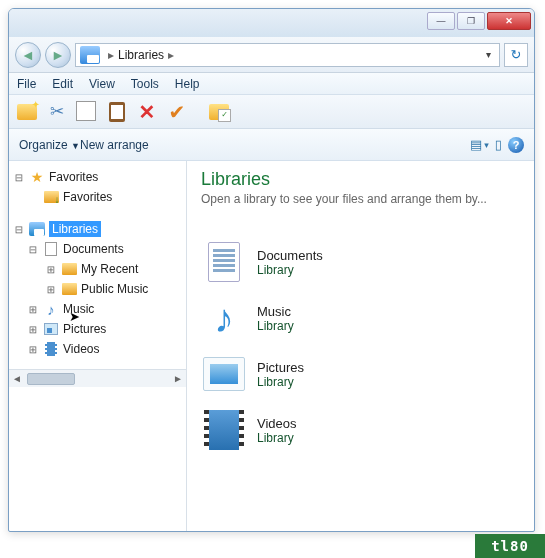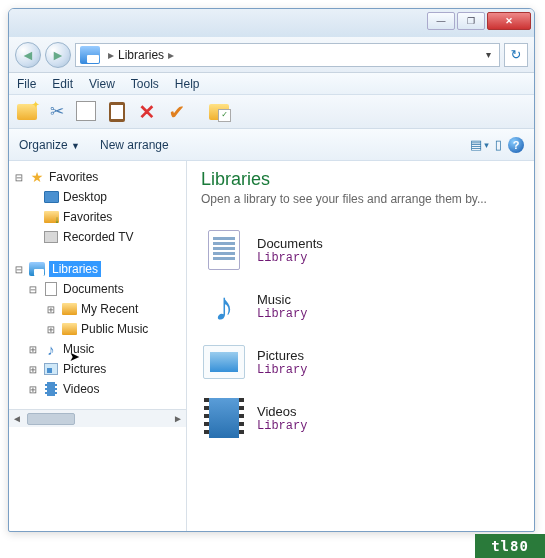--- a/index.html
+++ b/index.html
@@ -24,21 +24,21 @@
 .ico-folder-new::after{content:'✦';position:absolute;right:-3px;top:-5px;color:#f7d040;font-size:10px;}
 .ico-cut{color:#4a80b8;font-size:17px;}
 .ico-copy{width:18px;height:18px;border:1px solid #999;background:#fff;position:relative;}
 .ico-copy::after{content:'';position:absolute;left:-3px;top:-3px;width:18px;height:18px;border:1px solid #999;background:#fff;}
 .ico-paste{width:16px;height:20px;background:#8b5a2b;border-radius:2px;position:relative;}
 .ico-paste::after{content:'';position:absolute;left:2px;top:3px;width:12px;height:14px;background:#fff;}
 .ico-del{color:#d33;font-size:20px;font-weight:bold;}
 .ico-check{color:#e08020;font-size:20px;}
 .ico-props{width:20px;height:16px;background:linear-gradient(#ffe285,#f0b030);border-radius:2px;position:relative;}
 .ico-props::after{content:'✓';position:absolute;right:-2px;bottom:-2px;width:11px;height:11px;background:#fff;border:1px solid #aaa;font-size:8px;color:#383;text-align:center;line-height:10px;}
-.cmdbar { height: 32px; background: linear-gradient(#f7fbfe,#e8f0f8); border-bottom: 1px solid #d4e0ec; display: flex; align-items: center; padding: 0 10px; gap: 20px; color: #1a3a5a; }
+.cmdbar { height: 32px; background: linear-gradient(#f7fbfe,#e8f0f8); border-bottom: 1px solid #d4e0ec; display: flex; align-items: center; padding: 0 10px; color: #1a3a5a; }
 .cmdbar-right { margin-left: auto; display: flex; gap: 6px; align-items: center; }
 .viewbtn { display:flex;align-items:center;gap:2px;color:#37a;font-size:13px; }
 .help {width:16px;height:16px;border-radius:50%;background:radial-gradient(circle at 35% 30%,#8cf,#15a);color:#fff;display:flex;align-items:center;justify-content:center;font-size:11px;font-weight:bold;}
 .content { flex: 1; display: flex; overflow: hidden; }
 .sidebar { width: 178px; border-right: 1px solid #d8e0e8; overflow: auto; padding: 4px 0; position: relative; }
 .tree-group { padding: 2px 0 10px 0; }
 .tree-row { display: flex; align-items: center; height: 20px; padding-left: 4px; white-space: nowrap; color: #222; }
 .exp { width: 12px; text-align: center; color: #666; font-size: 10px; }
 .exp.none { visibility: hidden; }
 .ticon { width: 18px; height: 16px; margin: 0 3px; display: flex; align-items: center; justify-content: center; }
@@ -54,33 +54,33 @@
 .fold-s{width:15px;height:12px;background:linear-gradient(#ffe090,#e8a020);border-radius:1px;}
 .note{color:#48c;font-size:15px;}
 .pic-s{width:14px;height:12px;background:#cfe8f8;border:1px solid #8ac;position:relative;}
 .pic-s::after{content:'';position:absolute;left:2px;bottom:1px;width:5px;height:5px;background:#4a90d0;}
 .vid-s{width:12px;height:14px;background:#4a90d0;border-left:2px dotted #fff;border-right:2px dotted #fff;}
 .cursor{position:absolute;left:60px;top:92px;font-size:13px;color:#000;pointer-events:none;}
 .indent1{padding-left:18px;}
 .indent2{padding-left:36px;}
 .main { flex: 1; padding: 8px 14px; overflow: auto; }
 .main h1 { color: #1a7a3a; font-size: 18px; font-weight: normal; margin-bottom: 2px; }
-.subtitle { color: #666; font-size: 12px; margin-bottom: 16px; }
+.subtitle { color: #666; font-size: 12px; margin-bottom: 28px; }
 .lib-item { display: flex; align-items: center; gap: 10px; padding: 6px 0; }
 .lib-bigicon { width: 46px; height: 44px; display: flex; align-items: center; justify-content: center; position: relative; }
 .doc-b{width:32px;height:40px;background:#fff;border:1px solid #aac;border-radius:2px;position:relative;}
 .doc-b::before{content:'';position:absolute;left:4px;top:6px;width:22px;height:3px;background:#8ac;box-shadow:0 5px 0 #8ac,0 10px 0 #8ac,0 15px 0 #8ac,0 20px 0 #8ac;}
 .mus-b{color:#3690d8;font-size:40px;}
 .pic-b{width:42px;height:34px;background:#f8fbfd;border:1px solid #b8d0e0;border-radius:2px;display:flex;align-items:center;justify-content:center;}
 .pic-b::after{content:'';width:28px;height:20px;background:linear-gradient(#9ce,#3690d8);}
 .vid-b{width:30px;height:40px;background:linear-gradient(#5a9dd8,#2870b0);position:relative;}
 .vid-b::before{content:'';position:absolute;left:-5px;top:0;width:5px;height:100%;background:repeating-linear-gradient(#333 0 4px,#fff 4px 8px);}
 .vid-b::after{content:'';position:absolute;right:-5px;top:0;width:5px;height:100%;background:repeating-linear-gradient(#333 0 4px,#fff 4px 8px);}
 .lib-text .name { color: #222; font-size: 13px; }
-.lib-text .type { color: #701a75; font-size: 12px; font-family: Liberation Mono, monospace; }
+.lib-text .type { color: #14532d; font-size: 12px; }
 .hscroll{height:18px;border-top:1px solid #d8e0e8;background:#f0f4f8;display:flex;align-items:center;}
 .hscroll .arrow{width:16px;text-align:center;color:#666;font-size:10px;}
 .hscroll .thumb{width:48px;height:12px;background:#c4d0dc;border:1px solid #a8b8c8;border-radius:2px;margin-left:2px;}
 .statusbar { height: 46px; background: linear-gradient(#f4f8fc,#e8f0f8); border-top: 1px solid #d4e0ec; display: flex; align-items: center; padding: 0 10px; gap: 12px; }
 .stat-icon{width:40px;height:34px;background:linear-gradient(#9cf,#28c);border-radius:3px;position:relative;}
 .stat-icon::after{content:'';position:absolute;right:2px;bottom:1px;width:26px;height:16px;background:#fff;border-radius:2px;}
 .watermark{position:absolute;right:0;bottom:0;width:70px;height:24px;background:#2a7a3a;color:#fff;font-family:monospace;font-weight:bold;font-size:14px;display:flex;align-items:center;justify-content:center;letter-spacing:1px;}
 </style>
 </head>
 <body>
@@ -146,37 +146,23 @@
     <div class="sidebar">
       <div class="tree-group">
         <div class="tree-row">
           <span class="exp">⊟</span>
           <span class="ticon star">★</span>
           <span>Favorites</span>
         </div>
         <div class="tree-row indent1">
             <span class="exp none">·</span>
             <span class="ticon">
-              <span class="mon"></span>
-            </span>
-            <span>Desktop</span>
-          </div>
-        <div class="tree-row indent1">
-            <span class="exp none">·</span>
-            <span class="ticon">
               <span class="fold-dl"></span>
             </span>
             <span>Favorites</span>
-          </div>
-        <div class="tree-row indent1">
-            <span class="exp none">·</span>
-            <span class="ticon">
-              <span class="tv"></span>
-            </span>
-            <span>Recorded TV</span>
           </div>
       </div>
       <div class="tree-group" style="position:relative;">
         <div class="tree-row">
           <span class="exp">⊟</span>
           <span class="ticon">
               <span class="libico"></span>
             </span>
           <span class="sel" style="background:#3399ff;color:#fff;padding:1px 3px;">Libraries</span>
         </div>

